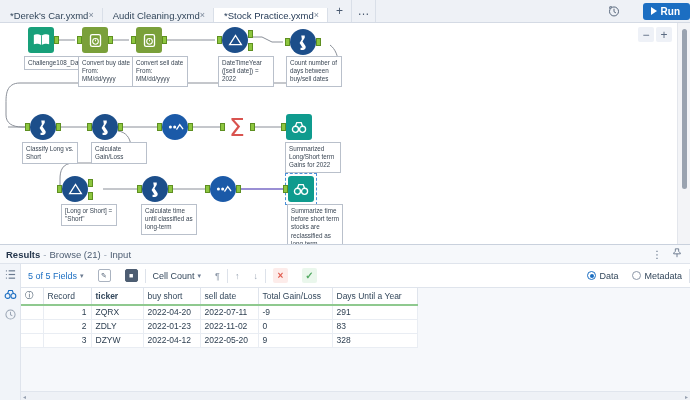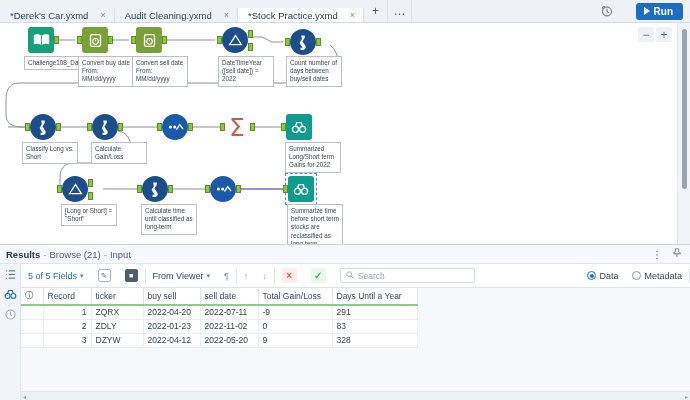--- a/index.html
+++ b/index.html
@@ -13,38 +13,38 @@
   #app { position: relative; width: 690px; height: 400px; }
 
   
   .tabbar {
     position: absolute; top: 0; left: 0; width: 690px; height: 23px;
     background: #eef1f6;
     border-bottom: 1px solid #d4dae4;
     display: flex; align-items: stretch;
   }
   .tab {
-    display: flex; align-items: center; gap: 12px;
+    display: flex; align-items: center; gap: 0;
     padding: 0 8px 0 10px;
     font-size: 9.5px; color: #33475b;
     border-right: 1px solid #d9dfe8;
     background: #eef1f6;
     white-space: nowrap;
     margin-top: 8px;
   }
   .tab.active { background: #ffffff; color: #1f3552; }
   .tab .x { font-size: 9px; color: #7a8799; }
   .tabbtn {
     display: flex; align-items: center; justify-content: center;
     width: 24px; font-size: 12px; color: #4a5a70;
     border-right: 1px solid #d9dfe8;
   }
   .tabfill { flex: 1; }
   .runzone {
-    display: flex; align-items: center; gap: 23px; padding-right: 7px;
+    display: flex; align-items: center; gap: 23px; 
   }
   .hist-icon { color: #4a5a70; font-size: 11px; display:flex; align-items:center;}
   .runbtn {
     display: flex; align-items: center; gap: 4px;
     background: #1b6ec2; color: #fff;
     font-size: 10px; font-weight: bold;
     border-radius: 3px; padding: 3px 10px 3px 8px;
   }
   .runbtn .tri {
     width: 0; height: 0;
@@ -474,72 +474,61 @@
         <span class="chev">▾</span>
       </div>
       <div class="tb-item">
         <span class="icobox">✎</span>
       </div>
       <div class="tb-item">
         <span class="icobox dark">■</span>
       </div>
       <div class="tb-div"></div>
       <div class="tb-item">
-        <span>From Viewer</span>
+        <span>Cell Count</span>
         <span class="chev">▾</span>
       </div>
       <div class="tb-item">
         <span style="color:#8d98a8;">¶</span>
       </div>
       <div class="tb-div"></div>
       <div class="tb-item">
         <span style="color:#9aa5b4;">↑</span>
       </div>
       <div class="tb-item">
         <span style="color:#9aa5b4;">↓</span>
       </div>
       <div class="tb-div"></div>
       <div class="tb-item">
         <span class="xbtn">×</span>
       </div>
       <div class="tb-item">
         <span class="ckbtn">✓</span>
-      </div>
-      <div class="tb-item">
-        <div class="searchbox">
-          <span>
-            <svg width="8" height="8" viewBox="0 0 10 10">
-              <circle cx="4" cy="4" r="3" fill="none" stroke="#9aa5b4" stroke-width="1.1"></circle>
-              <line x1="6.3" y1="6.3" x2="9" y2="9" stroke="#9aa5b4" stroke-width="1.1"></line>
-            </svg>
-          </span>
-          <span>Search</span>
-        </div>
       </div>
       <div style="flex:1"></div>
       <div class="tb-item">
         <span class="radio on"></span>
         <span>Data</span>
       </div>
       <div class="tb-item">
         <span class="radio"></span>
         <span>Metadata</span>
       </div>
       <div class="tb-div"></div>
 
     </div>
 
     <div class="tablewrap">
       <table class="grid">
         <thead>
           <tr>
             <th class="corner">ⓘ</th>
             <th class="rec" style="width:48px;">Record</th>
-            <th style="width:52px;">ticker</th>
-            <th style="width:57px;">buy sell</th>
+            <th style="width:52px;font-weight:bold;">ticker</th>
+            <th style="width:57px;">buy short</th>
             <th style="width:58px;">sell date</th>
             <th style="width:74px;">Total Gain/Loss</th>
             <th style="width:85px;">Days Until a Year</th>
           </tr>
         </thead>
         <tbody>
           <tr>
             <td class="corner"></td>
             <td class="rec">1</td>
             <td>ZQRX</td>

